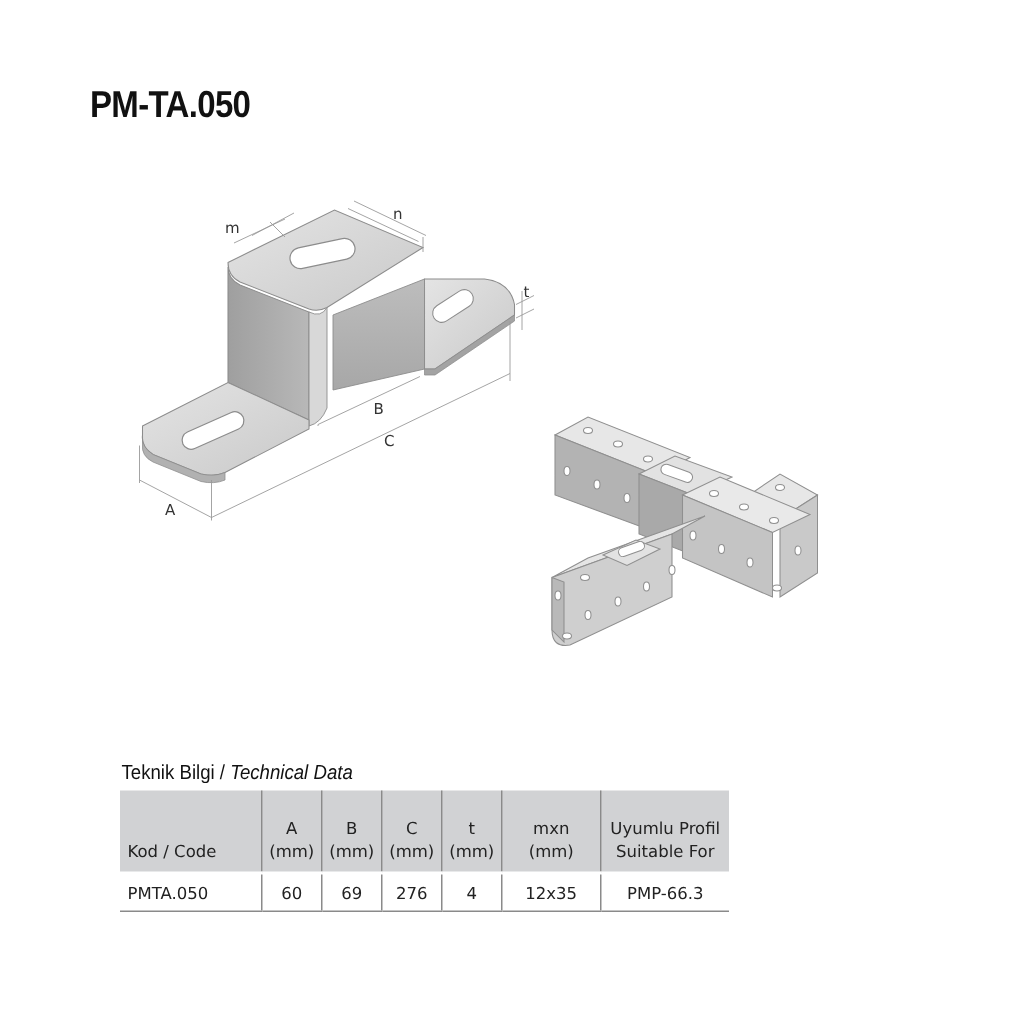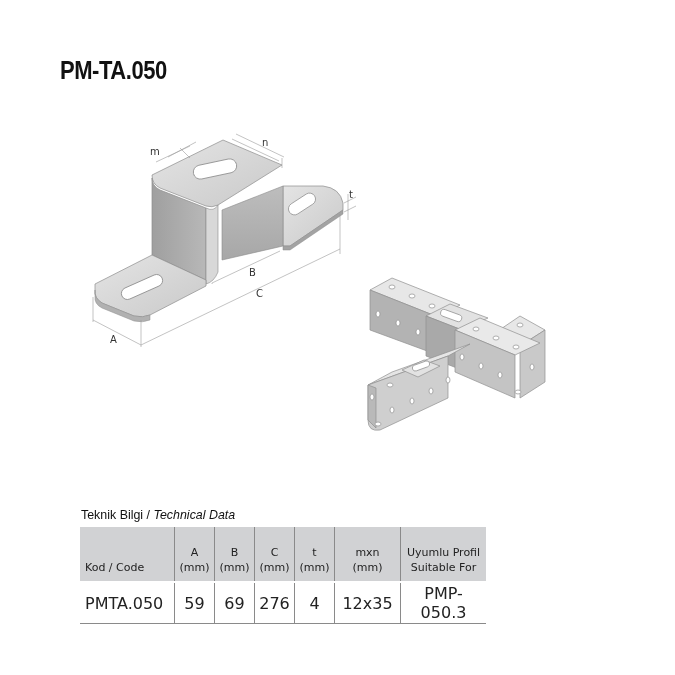--- a/index.html
+++ b/index.html
@@ -4,21 +4,21 @@
 <style>
   html, body { margin: 0; padding: 0; background: #ffffff; }
   body { width: 675px; height: 675px; position: relative; overflow: hidden; font-family: "Liberation Sans", sans-serif; color: #111; }
   .title { position: absolute; left: 60px; top: 56px; font-family: "Liberation Sans", sans-serif; font-weight: bold; font-size: 25px; letter-spacing: -0.5px; transform: scaleX(0.88); transform-origin: left top; color: #111; }
   .drawing { position: absolute; left: 0; top: 0; width: 675px; height: 500px; }
   .section-title { position: absolute; left: 81px; top: 507px; font-size: 13.5px; color: #111; transform: scaleX(0.92); transform-origin: left top; }
   .section-title .en { font-style: italic; }
   table.spec { position: absolute; left: 80px; top: 527px; border-collapse: collapse; font-family: "DejaVu Sans", sans-serif; font-size: 11px; color: #222; }
   table.spec th { background: #d1d2d4; font-weight: normal; height: 48px; padding: 0 3px; text-align: center; vertical-align: bottom; padding-bottom: 6px; line-height: 15px; border-left: 1px solid #8a8a8a; border-bottom: 2px solid #ffffff; }
   table.spec th:first-child { border-left: none; text-align: left; padding-left: 5px; }
-  table.spec td { height: 22px; text-align: center; font-size: 16px; border-left: 1px solid #8a8a8a; border-bottom: 1.5px solid #8a8a8a; }
+  table.spec td { height: 22px; text-align: center; font-size: 11px; border-left: 1px solid #8a8a8a; border-bottom: 1.5px solid #8a8a8a; }
   table.spec td:first-child { border-left: none; text-align: left; padding-left: 5px; }
   .c0 { width: 86px; } .c1 { width: 33px; } .c2 { width: 33px; } .c3 { width: 33px; } .c4 { width: 33px; } .c5 { width: 59px; } .c6 { width: 79px; }
   .lbl { font-family: "DejaVu Sans", sans-serif; font-size: 10px; fill: #333; }
 </style>
 </head>
 <body>
 
 <div class="title">PM-TA.050</div>
 
 <svg class="drawing" viewBox="0 0 675 500" xmlns="http://www.w3.org/2000/svg">
@@ -150,21 +150,21 @@
       <th class="c2"><span>B</span><br><span>(mm)</span></th>
       <th class="c3"><span>C</span><br><span>(mm)</span></th>
       <th class="c4"><span>t</span><br><span>(mm)</span></th>
       <th class="c5"><span>mxn</span><br><span>(mm)</span></th>
       <th class="c6"><span>Uyumlu Profil</span><br><span>Suitable For</span></th>
     </tr>
   </thead>
   <tbody>
     <tr>
       <td>PMTA.050</td>
-      <td>59</td>
+      <td>60</td>
       <td>69</td>
       <td>276</td>
       <td>4</td>
       <td>12x35</td>
-      <td>PMP-050.3</td>
+      <td>PMP-66.3</td>
     </tr>
   </tbody>
 </table>
 
 </body></html>

